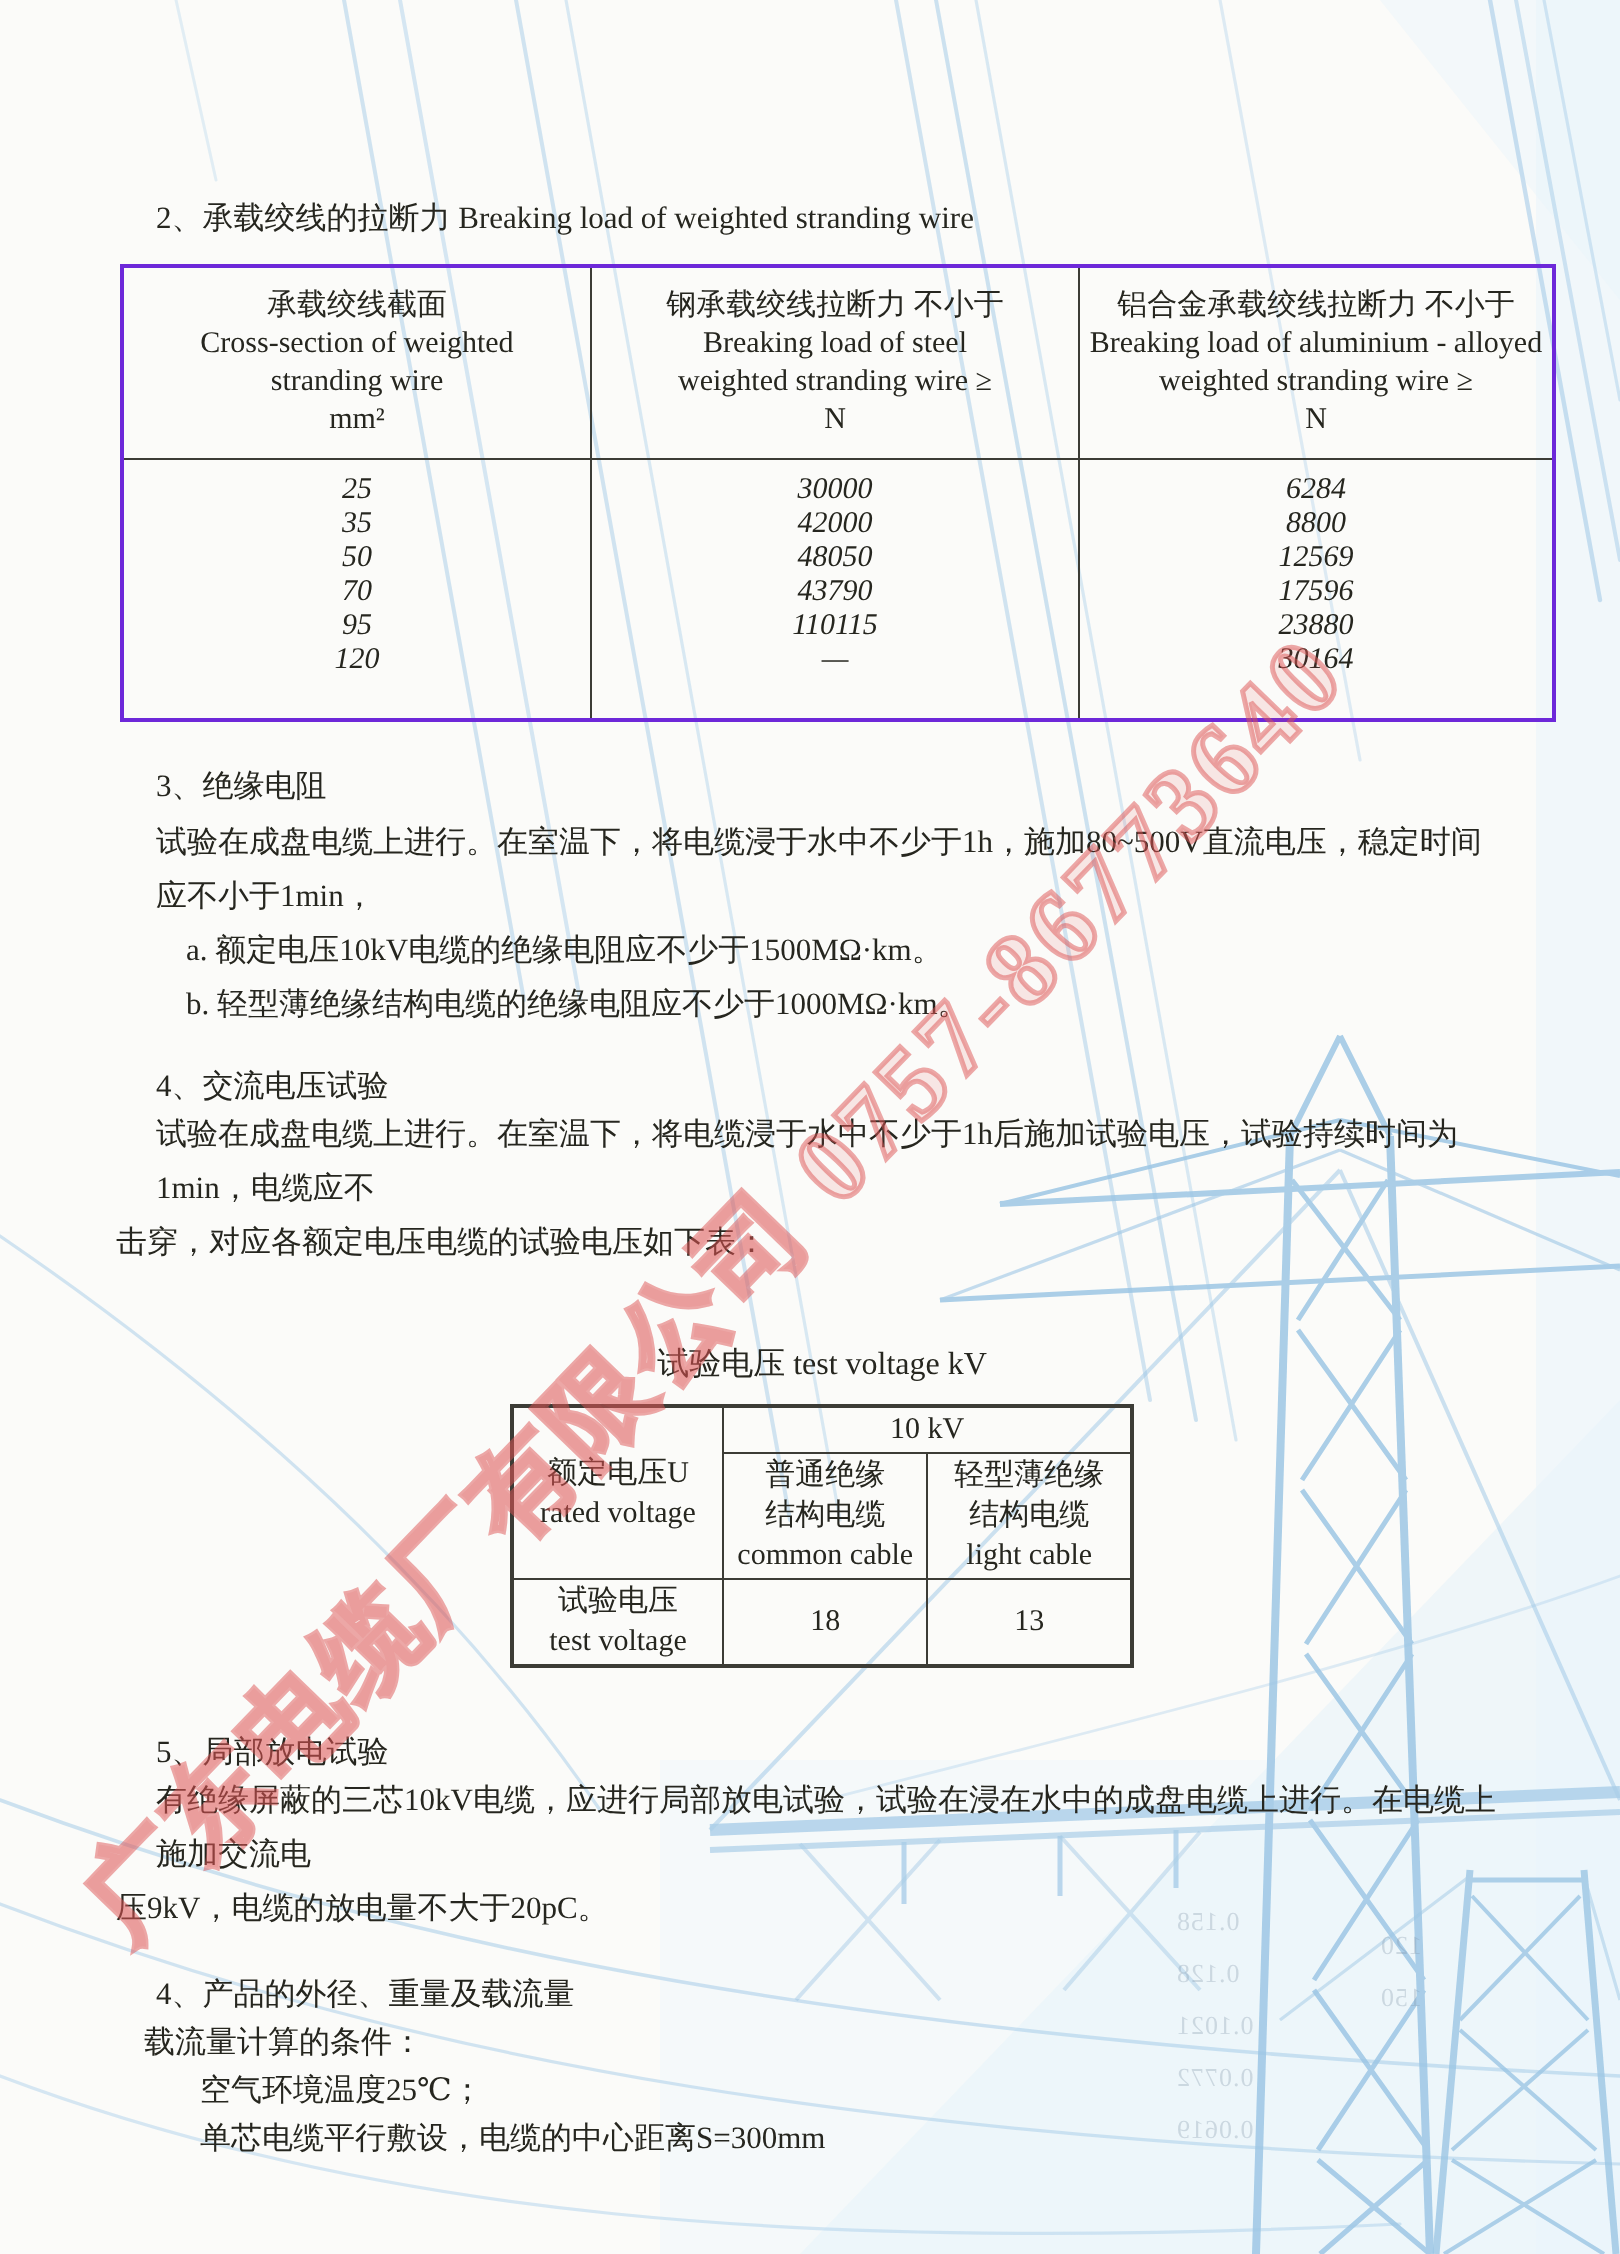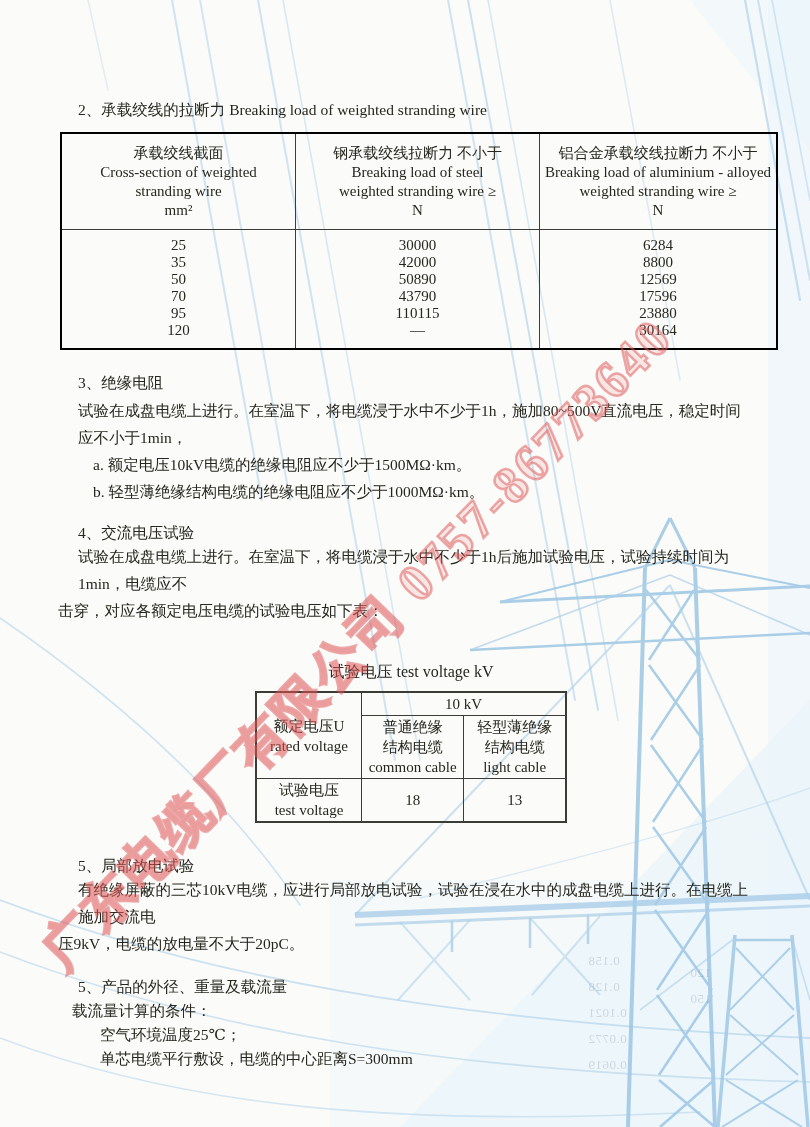--- a/index.html
+++ b/index.html
@@ -29,26 +29,26 @@
     padding:82px 60px 0 58px;box-sizing:border-box;font-size:15.5px;}
   .h-sec{font-size:15.5px;font-weight:normal;margin:0;padding-left:20px;line-height:21px;}
   .para-line{line-height:27px;}
   .indent1{padding-left:20px;}
   .indent2{padding-left:35px;}
   .indent3{padding-left:14px;}
   .indent4{padding-left:42px;}
 
   
   table{border-collapse:collapse;table-layout:fixed;}
-  .t1{width:690px;margin:12px 0 0 2px;border:2px solid #000000;}
+  .t1{width:690px;margin:12px 0 0 2px;border:2px solid #6d28d9;}
   .t1 th,.t1 td{border:1.5px solid #3c3c36;text-align:center;vertical-align:middle;
     font-weight:normal;font-size:15px;}
   .t1 th{white-space:pre-line;line-height:19px;padding:5px 4px;height:85px;}
   .t1 .c1{width:225px;} .t1 .c2{width:235px;} .t1 .c3{width:228px;}
-  .t1 td{padding:7px 0 9px 0;vertical-align:top;}
+  .t1 td{padding:7px 0 20px 0;vertical-align:top;font-style:italic;}
   .t1 td div{line-height:17px;}
 
   
   .t2-title{margin:38px 0 0 197px;width:312px;text-align:center;font-size:16px;line-height:20px;}
   .t2{width:312px;margin:9px 0 0 197px;border:2px solid #3c3c36;}
   .t2 td{border:1.5px solid #3c3c36;text-align:center;vertical-align:middle;
     font-size:15px;white-space:pre-line;line-height:20px;}
   .t2 .w1{width:102px;} .t2 .w2{width:106px;} .t2 .w3{width:102px;}
   .t2 .r1{height:21px;} .t2 .r2{height:62px;} .t2 .r3{height:42px;}
   .sec6-line{line-height:24px;}
@@ -162,21 +162,21 @@
         <div>25</div>
         <div>35</div>
         <div>50</div>
         <div>70</div>
         <div>95</div>
         <div>120</div>
       </td>
       <td>
         <div>30000</div>
         <div>42000</div>
-        <div>50890</div>
+        <div>48050</div>
         <div>43790</div>
         <div>110115</div>
         <div>—</div>
       </td>
       <td>
         <div>6284</div>
         <div>8800</div>
         <div>12569</div>
         <div>17596</div>
         <div>23880</div>
@@ -217,18 +217,18 @@
       <td>18</td>
       <td>13</td>
     </tr>
   </tbody>
     </table>
 
   <div class="h-sec" style="margin-top:32px;">5、局部放电试验</div>
   <div class="para-line indent1">有绝缘屏蔽的三芯10kV电缆，应进行局部放电试验，试验在浸在水中的成盘电缆上进行。在电缆上施加交流电</div>
   <div class="para-line">压9kV，电缆的放电量不大于20pC。</div>
 
-  <div class="h-sec sec6-line" style="margin-top:18px;">5、产品的外径、重量及载流量</div>
+  <div class="h-sec sec6-line" style="margin-top:18px;">4、产品的外径、重量及载流量</div>
   <div class="sec6-line indent3">载流量计算的条件：</div>
   <div class="sec6-line indent4">空气环境温度25℃；</div>
   <div class="sec6-line indent4">单芯电缆平行敷设，电缆的中心距离S=300mm</div>
 
 </div>
 
 </body></html>

